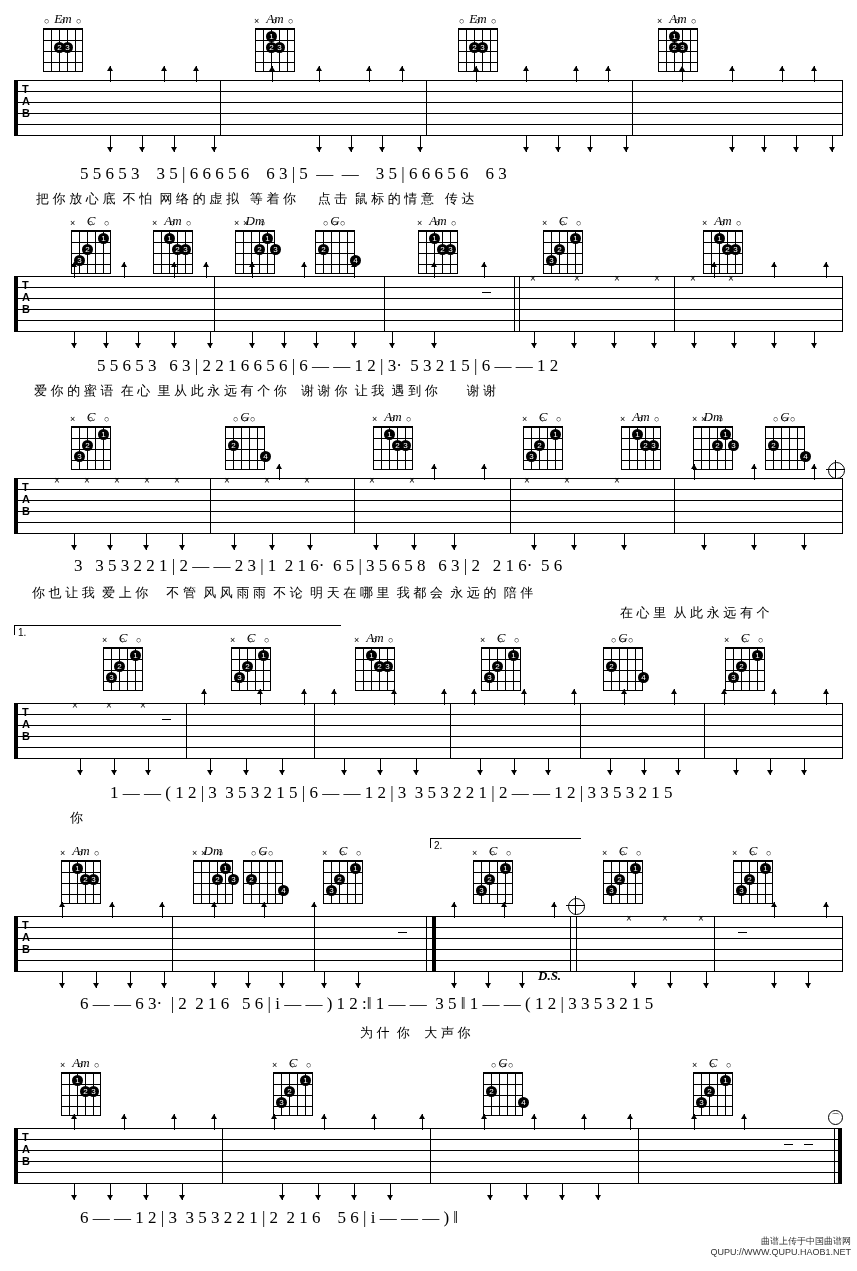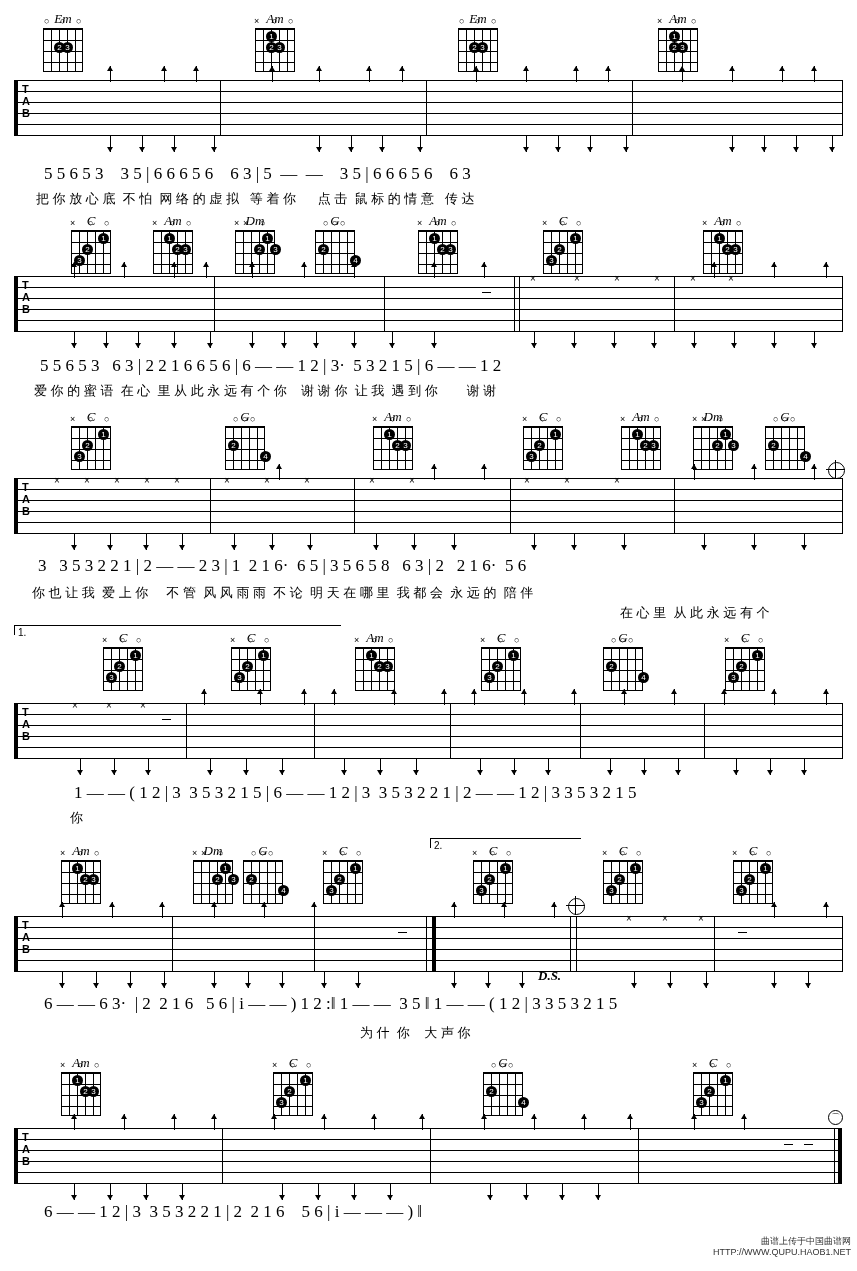--- a/index.html
+++ b/index.html
@@ -26,21 +26,21 @@
   .tabword{position:absolute;left:2px;font-family:"Liberation Sans",sans-serif;font-weight:bold;font-size:11px;line-height:11px;letter-spacing:0px;}
 
   
   .up,.dn{position:absolute;width:1px;background:#000;}
   .up:after{content:"";position:absolute;top:0;left:-3px;border-left:3.5px solid transparent;border-right:3.5px solid transparent;border-bottom:5px solid #000;}
   .dn:after{content:"";position:absolute;bottom:0;left:-3px;border-left:3.5px solid transparent;border-right:3.5px solid transparent;border-top:5px solid #000;}
   .xm{position:absolute;font-size:10px;line-height:10px;font-family:"Liberation Sans",sans-serif;}
   .dash{position:absolute;height:1px;width:9px;background:#000;}
 
   
-  .numrow{position:absolute;font-family:"Liberation Serif",serif;font-size:17px;letter-spacing:0;white-space:pre;}
+  .numrow{position:absolute;font-family:"Liberation Serif",serif;font-size:17px;letter-spacing:0;white-space:pre;margin-left:36px;}
   .lyrrow{position:absolute;font-family:"Liberation Sans",sans-serif;font-size:13px;white-space:pre;}
 
   .coda{position:absolute;width:15px;height:15px;border:1.5px solid #000;border-radius:50%;}
   .coda:before{content:"";position:absolute;left:5.5px;top:-3px;width:1.5px;height:19px;background:#000;}
   .coda:after{content:"";position:absolute;top:5.5px;left:-3px;height:1.5px;width:19px;background:#000;}
 
   .bracket{position:absolute;border-top:1px solid #000;border-left:1px solid #000;height:9px;}
   .bracket span{position:absolute;top:1px;left:3px;font-size:10px;font-family:"Liberation Sans",sans-serif;}
 
   .ds{position:absolute;font-style:italic;font-weight:bold;font-size:13px;font-family:"Liberation Serif",serif;}
@@ -360,21 +360,21 @@
       <div class="dn" style="left:520px;top:56px;height:16px;"></div>
       <div class="dn" style="left:560px;top:56px;height:16px;"></div>
       <div class="dn" style="left:600px;top:56px;height:16px;"></div>
       <div class="dn" style="left:640px;top:56px;height:16px;"></div>
       <div class="dn" style="left:680px;top:56px;height:16px;"></div>
       <div class="dn" style="left:720px;top:56px;height:16px;"></div>
       <div class="dn" style="left:760px;top:56px;height:16px;"></div>
       <div class="dn" style="left:800px;top:56px;height:16px;"></div>
     </div>
 
-    <div class="numrow" style="top:140px;left:40px;">5 5 6 5 3   6 3 | 2 2 1 6 6 5 6 | 6 — — 1 2 | 3·  5 3 2 1 5 | 6 — — 1 2</div>
+    <div class="numrow" style="top:140px;left:61px;">5 5 6 5 3   6 3 | 2 2 1 6 6 5 6 | 6 — — 1 2 | 3·  5 3 2 1 5 | 6 — — 1 2</div>
     <div class="lyrrow" style="top:166px;left:34px;">爱 你 的 蜜 语  在 心  里 从 此 永 远 有 个 你    谢 谢 你  让 我  遇 到 你        谢 谢</div>
   </div>
 
   <div class="system" style="top:412px;">
     <div class="chord" style="left:68px;top:14px;">
       <div class="cname">C</div>
       <div class="mark" style="left:2px;">×</div>
       <div class="mark" style="left:20px;">○</div>
       <div class="mark" style="left:36px;">○</div>
       <div class="grid">
@@ -1044,21 +1044,21 @@
       <div class="dn" style="left:268px;top:56px;height:16px;"></div>
       <div class="dn" style="left:304px;top:56px;height:16px;"></div>
       <div class="dn" style="left:340px;top:56px;height:16px;"></div>
       <div class="dn" style="left:376px;top:56px;height:16px;"></div>
       <div class="dn" style="left:476px;top:56px;height:16px;"></div>
       <div class="dn" style="left:512px;top:56px;height:16px;"></div>
       <div class="dn" style="left:548px;top:56px;height:16px;"></div>
       <div class="dn" style="left:584px;top:56px;height:16px;"></div>
     </div>
 
-    <div class="numrow" style="top:152px;left:44px;">6 — — 1 2 | 3  3 5 3 2 2 1 | 2  2 1 6    5 6 | i — — — ) ‖</div>
+    <div class="numrow" style="top:158px;left:44px;">6 — — 1 2 | 3  3 5 3 2 2 1 | 2  2 1 6    5 6 | i — — — ) ‖</div>
   </div>
 
   <div class="credit" style="top:1236px;">
     <div>曲谱上传于中国曲谱网</div>
-    <div>HTTP://WWW.QUPU.HAOB1.NET</div>
+    <div>QUPU://WWW.QUPU.HAOB1.NET</div>
   </div>
 
 </div>
 
 </body></html>

